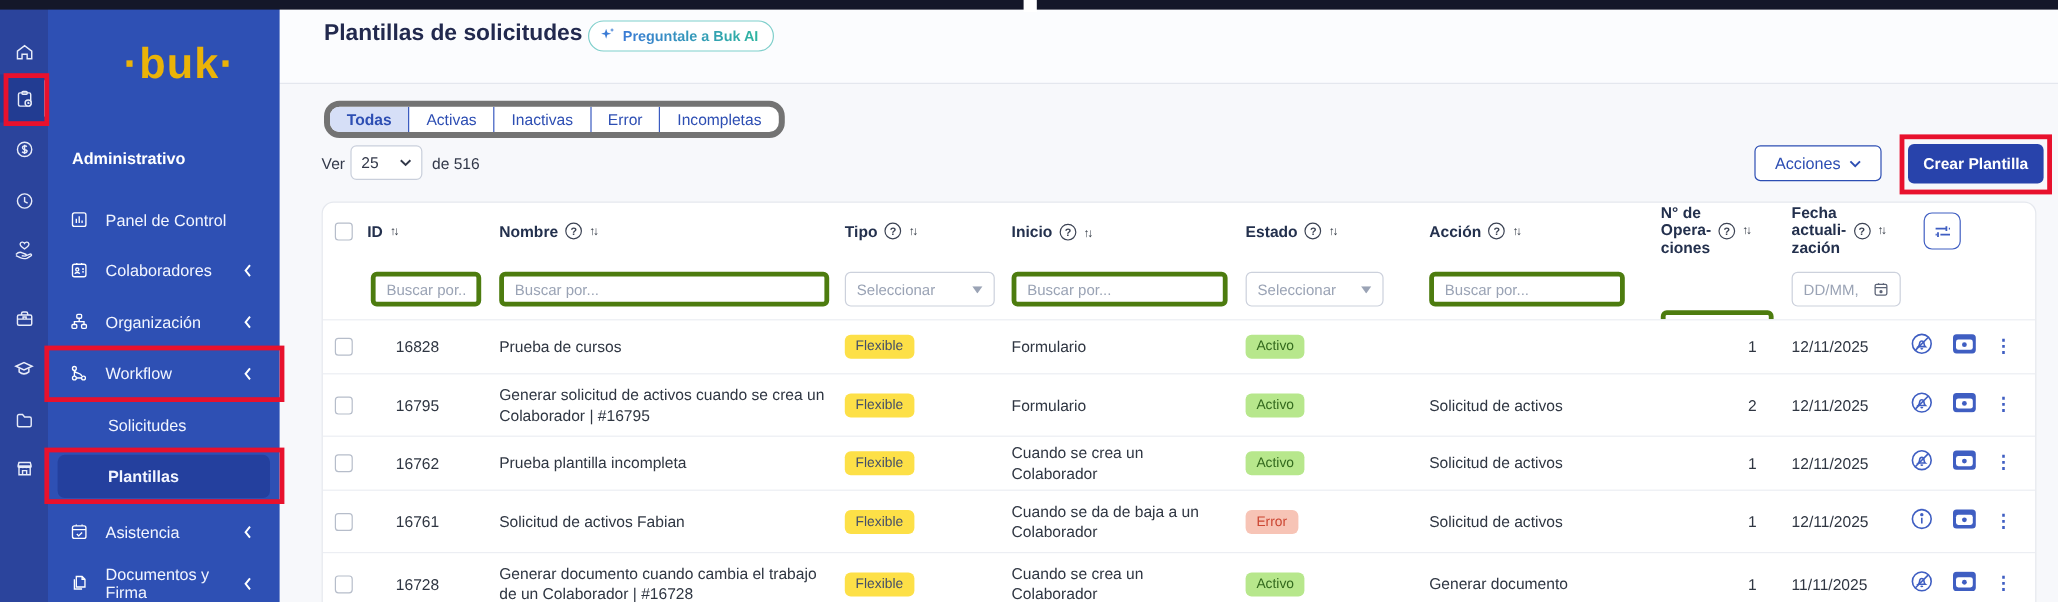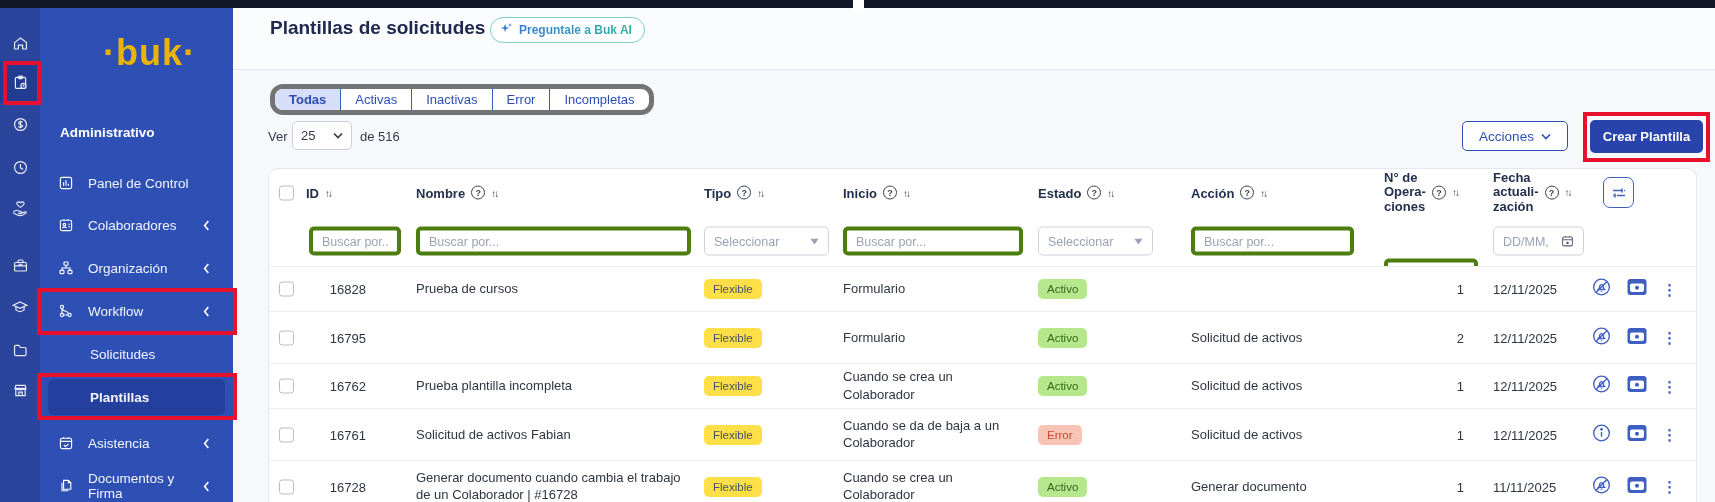--- a/index.html
+++ b/index.html
@@ -299,21 +299,21 @@
       <div class="hcell" style="left:147px;">
         <span>Nombre</span>
           <span class="help-ic">?</span>
           <span class="sort-ic">↑↓</span>
       </div>
       <div class="hcell" style="left:435px;">
         <span>Tipo</span>
           <span class="help-ic">?</span>
           <span class="sort-ic">↑↓</span>
       </div>
-      <div class="hcell" style="left:574px;">
+      <div class="hcell" style="left:574px;align-items:flex-end;">
         <span>Inicio</span>
           <span class="help-ic">?</span>
           <span class="sort-ic">↑↓</span>
       </div>
       <div class="hcell" style="left:769px;">
         <span>Estado</span>
           <span class="help-ic">?</span>
           <span class="sort-ic">↑↓</span>
       </div>
       <div class="hcell" style="left:922px;">
@@ -397,20 +397,21 @@
               <rect x="3" y="5" width="14" height="8.5" rx="2" fill="#ffffff"></rect>
               <circle cx="10" cy="9.2" r="2" fill="#3f5ec2"></circle>
             </svg></span>
         <span class="kebab">⋮</span>
       </div>
     </div>
 
     <div class="trow" style="height:52px;">
       <div class="checkbox"></div>
       <div class="cell num-cell" style="left:37px; width:60px;">16795</div>
+      <div class="cell name-cell" style="left:147px; width:275px;">Generar solicitud de activos cuando se crea un Colaborador | #16795</div>
       <div class="cell" style="left:435px;"><span class="badge flexible">Flexible</span></div>
       <div class="cell name-cell" style="left:574px; width:180px;">Formulario</div>
       <div class="cell" style="left:769px;"><span class="badge activo">Activo</span></div>
       <div class="cell name-cell" style="left:922px; width:175px;">Solicitud de activos</div>
       <div class="cell num-cell" style="left:1115px; width:80px;">2</div>
       <div class="cell" style="left:1224px; width:91px;">12/11/2025</div>
       <div class="row-icons">
         <span><svg width="21" height="21" viewBox="0 0 22 22" fill="none" stroke="#3f5ec2" stroke-width="1.4">
               <circle cx="11" cy="11" r="8.2"></circle>
               <path d="M8 13.5 c1-.8 1-2.5 1.3-3.8 .4-1.6 3-1.6 3.4 0 .3 1.3 .3 3 1.3 3.8 Z M10.3 14.8 c.2 .8 1.2 .8 1.4 0"></path>

